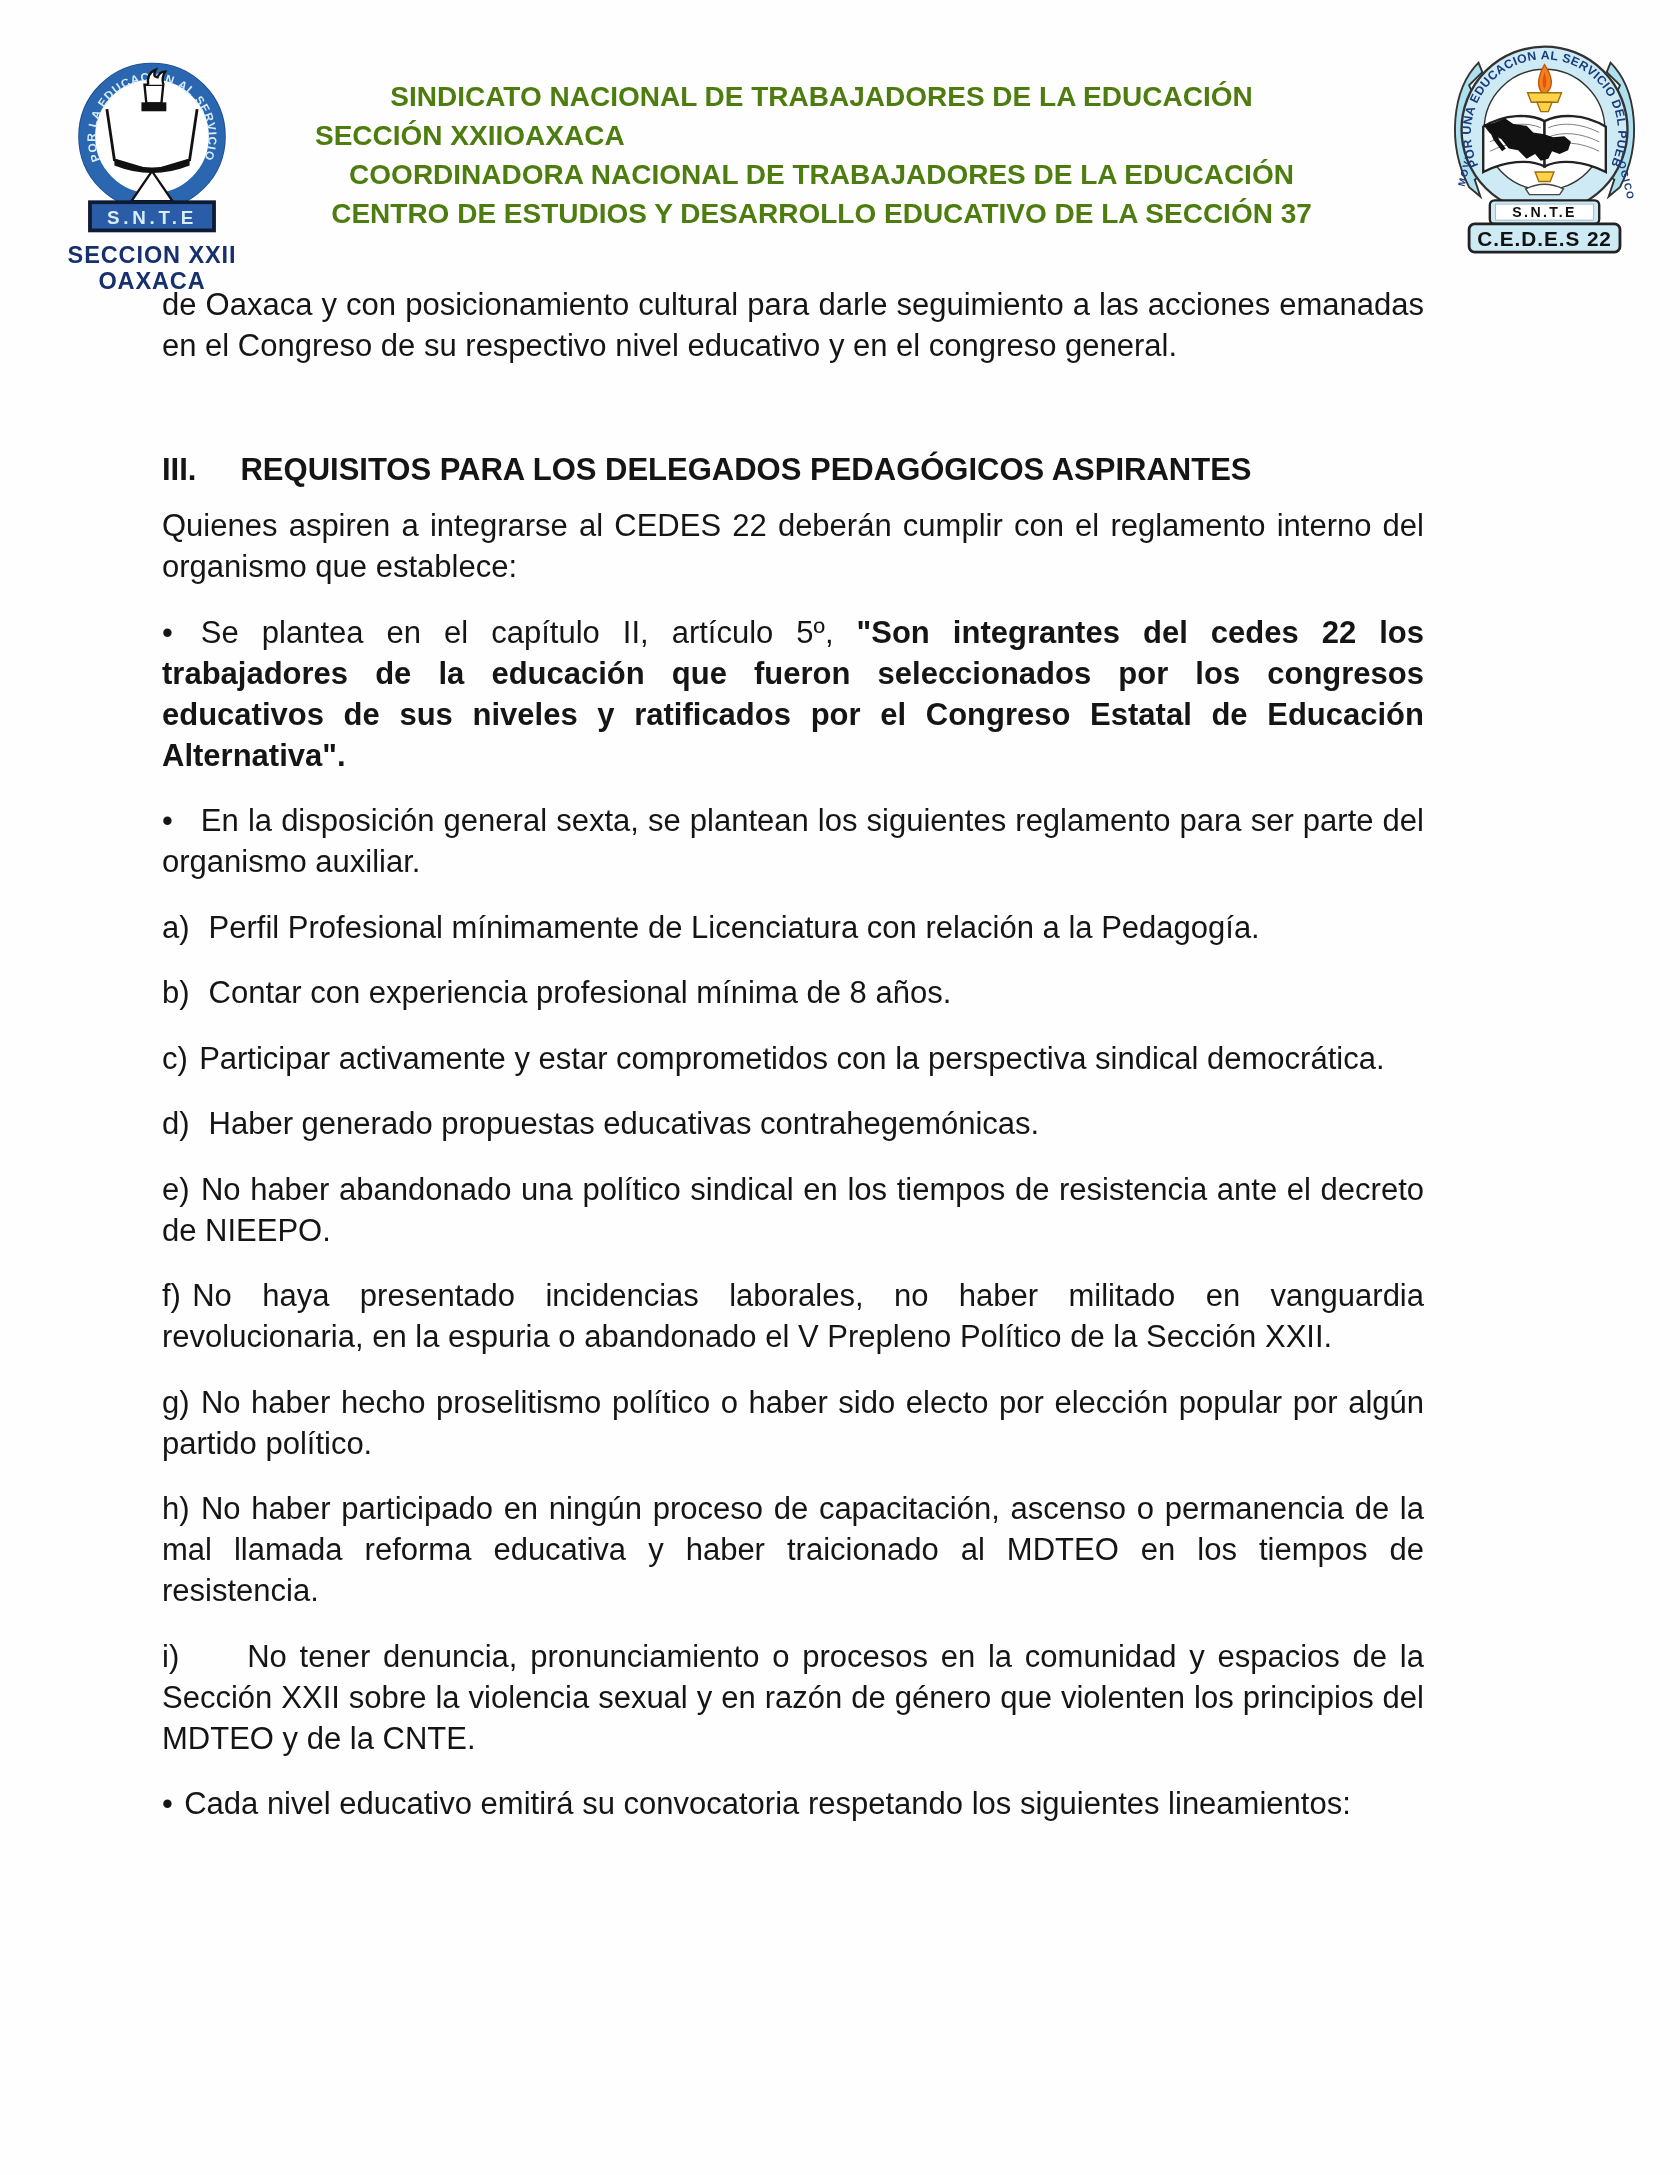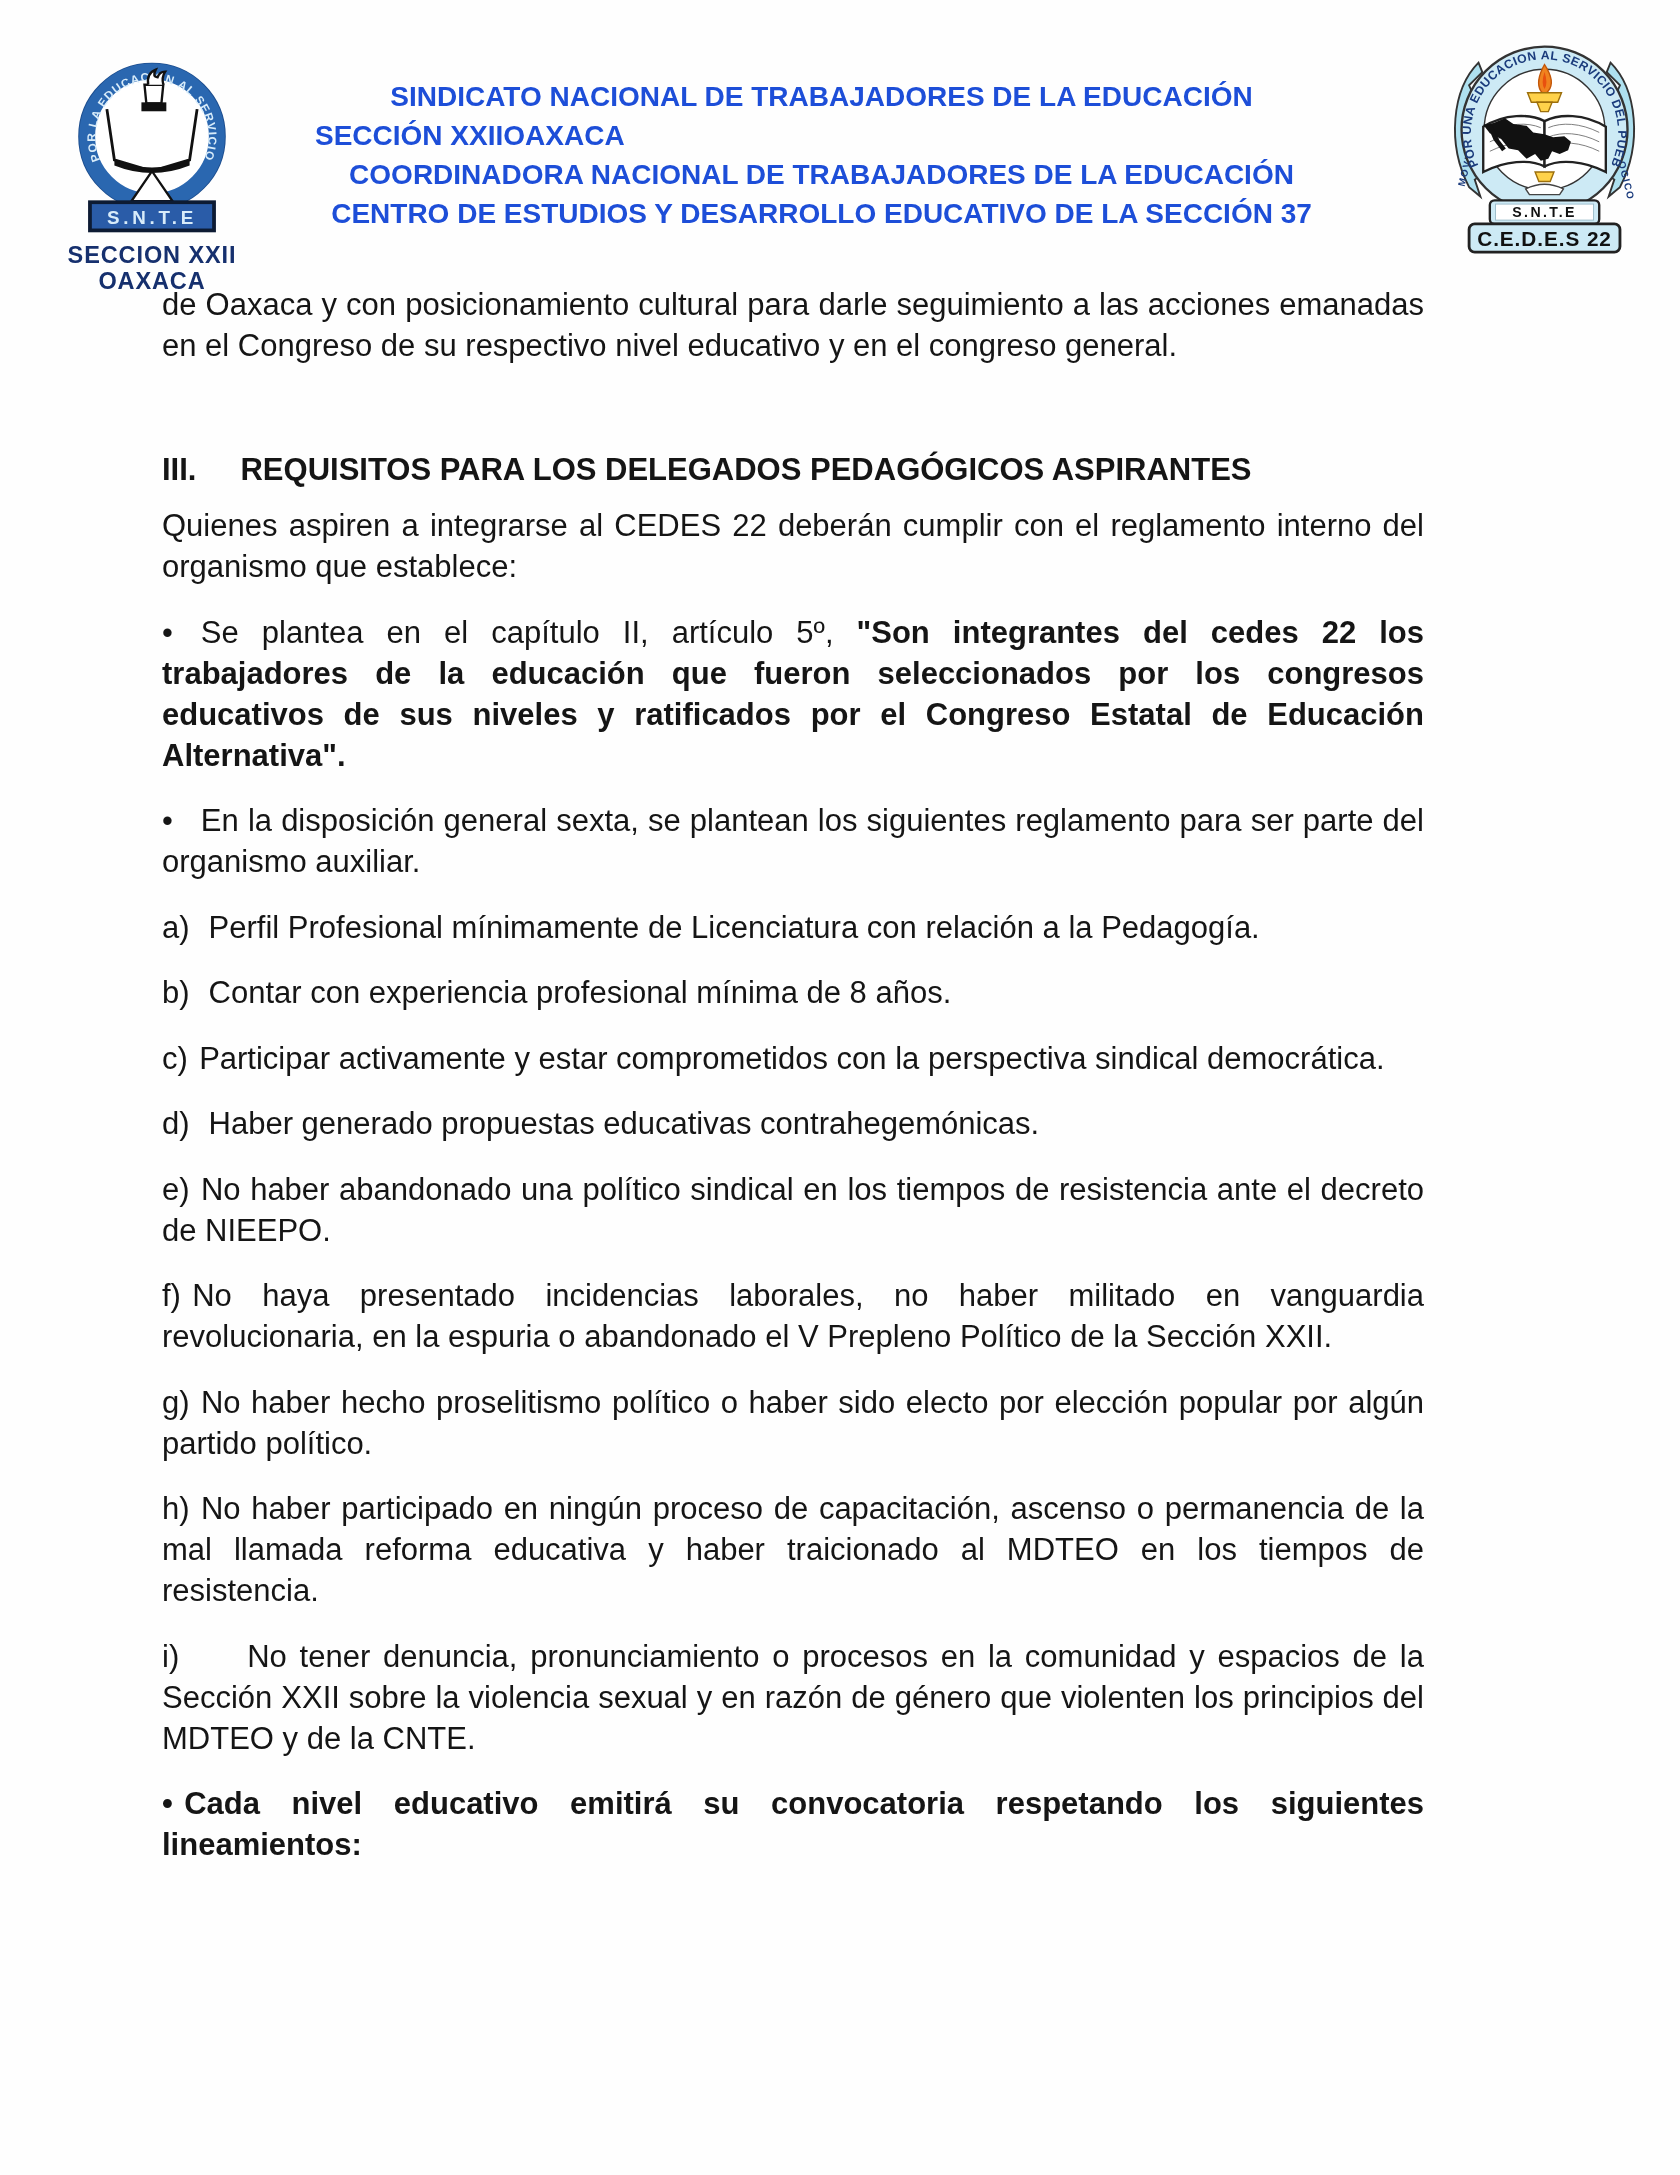--- a/index.html
+++ b/index.html
@@ -9,41 +9,41 @@
     background:#fefefe;
     font-family:"Liberation Sans", sans-serif;
     color:#151515;
     overflow:hidden;
   }
 
   
   .logo-left { position:absolute; top:49px; left:58px; width:188px; text-align:center; }
   .logo-left-caption { margin-top:2px; color:#16306e; font-weight:bold; font-size:23.5px; line-height:26px; letter-spacing:0.9px; }
 
-  .header-text { position:absolute; top:77px; left:221px; width:1201px; font-weight:bold; font-size:28px; line-height:39px; color:#1d4ed8; }
+  .header-text { position:absolute; top:77px; left:221px; width:1201px; font-weight:bold; font-size:28px; line-height:39px; color:#4d7c0f; }
   .ht-line { text-align:center; white-space:nowrap; }
   .ht-line2 { display:flex; padding:0 52px 0 94px; }
 
   .logo-right { position:absolute; top:40px; left:1420px; width:250px; }
 
   svg text { font-family:"Liberation Sans", sans-serif; }
 
   
   .content { position:absolute; top:284px; left:162px; width:1262px; font-size:31px; line-height:41px; }
   .content p { margin:0 0 24.5px 0; text-align:justify; }
   .section-heading { margin:83px 0 15px 0; font-weight:bold; font-size:31px; line-height:41px; display:flex; }
   .section-number { margin-right:44px; }
   .bullet { margin-right:28px; }
   .bullet-tight { margin-right:11.3px; }
   .bold { font-weight:bold; }
   .req-label { display:inline-block; }
   .gap-sm { margin-right:11.3px; }
   .gap-md { margin-right:19px; }
   .gap-xl { margin-right:68px; }
-  .final-bullet { font-weight:bold; }
+  .final-bullet { font-weight:normal; }
 </style>
 </head>
 <body>
 
 <div class="page">
 
   <div class="logo-left">
     <svg width="188" height="188" viewBox="0 0 200 200">
       <circle cx="100" cy="93" r="77" fill="#ffffff" stroke="#1d4e8f" stroke-width="3"></circle>
       <circle cx="100" cy="93" r="69" fill="none" stroke="#2a67b0" stroke-width="17"></circle>

